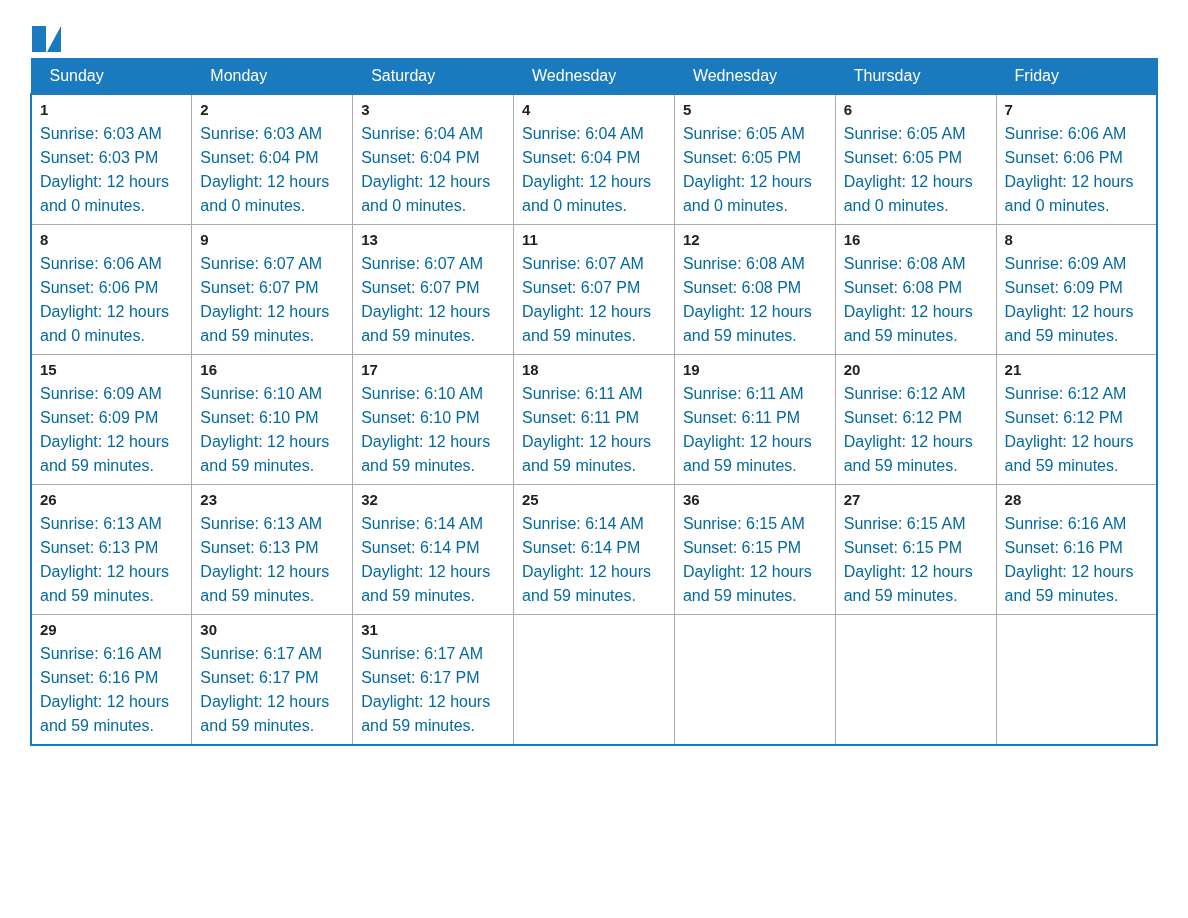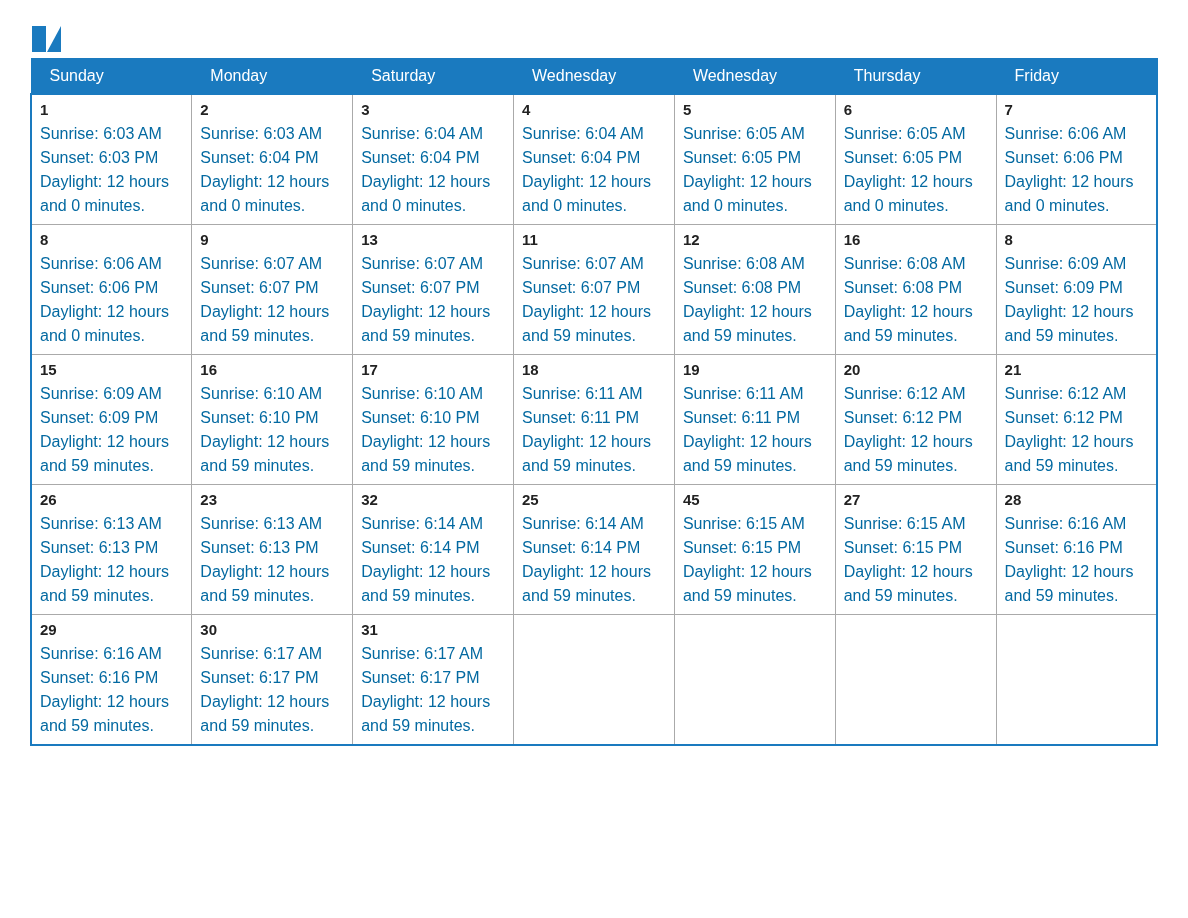--- a/index.html
+++ b/index.html
@@ -248,21 +248,21 @@
         </td>
         <td>
           <span class="day-num">32</span>
           <div class="day-info">Sunrise: 6:14 AM<br>Sunset: 6:14 PM<br>Daylight: 12 hours<br>and 59 minutes.</div>
         </td>
         <td>
           <span class="day-num">25</span>
           <div class="day-info">Sunrise: 6:14 AM<br>Sunset: 6:14 PM<br>Daylight: 12 hours<br>and 59 minutes.</div>
         </td>
         <td>
-          <span class="day-num">45</span>
+          <span class="day-num">36</span>
           <div class="day-info">Sunrise: 6:15 AM<br>Sunset: 6:15 PM<br>Daylight: 12 hours<br>and 59 minutes.</div>
         </td>
         <td>
           <span class="day-num">27</span>
           <div class="day-info">Sunrise: 6:15 AM<br>Sunset: 6:15 PM<br>Daylight: 12 hours<br>and 59 minutes.</div>
         </td>
         <td>
           <span class="day-num">28</span>
           <div class="day-info">Sunrise: 6:16 AM<br>Sunset: 6:16 PM<br>Daylight: 12 hours<br>and 59 minutes.</div>
         </td>

